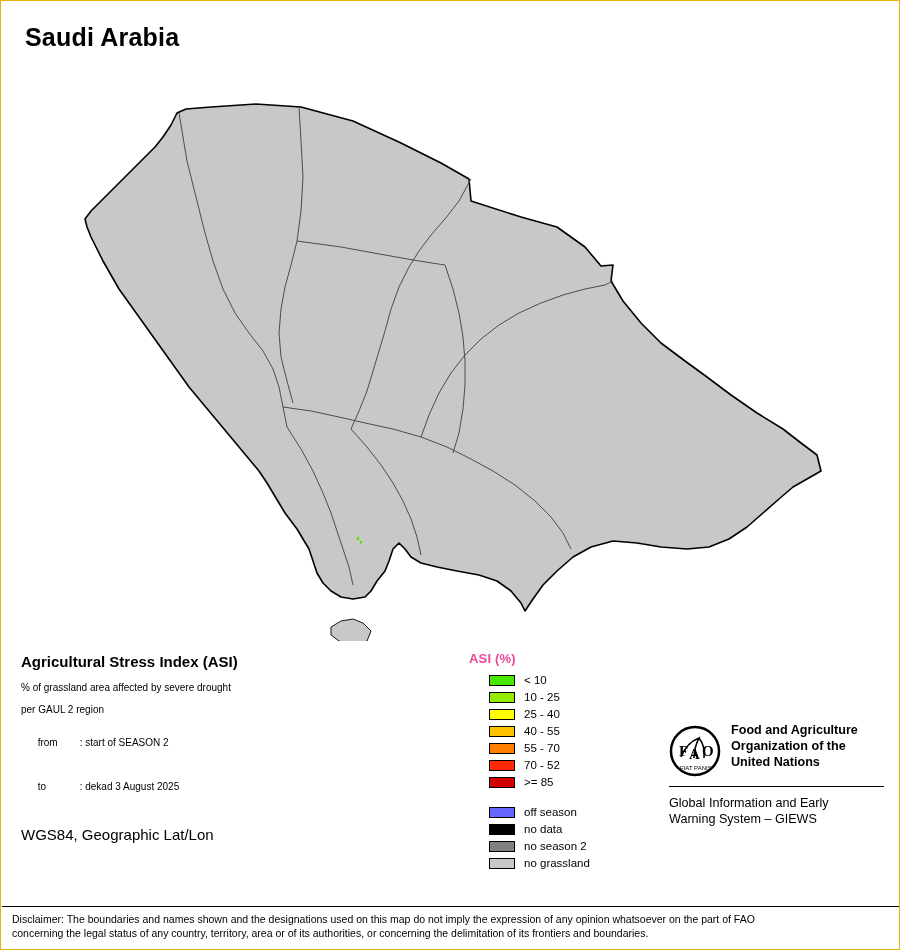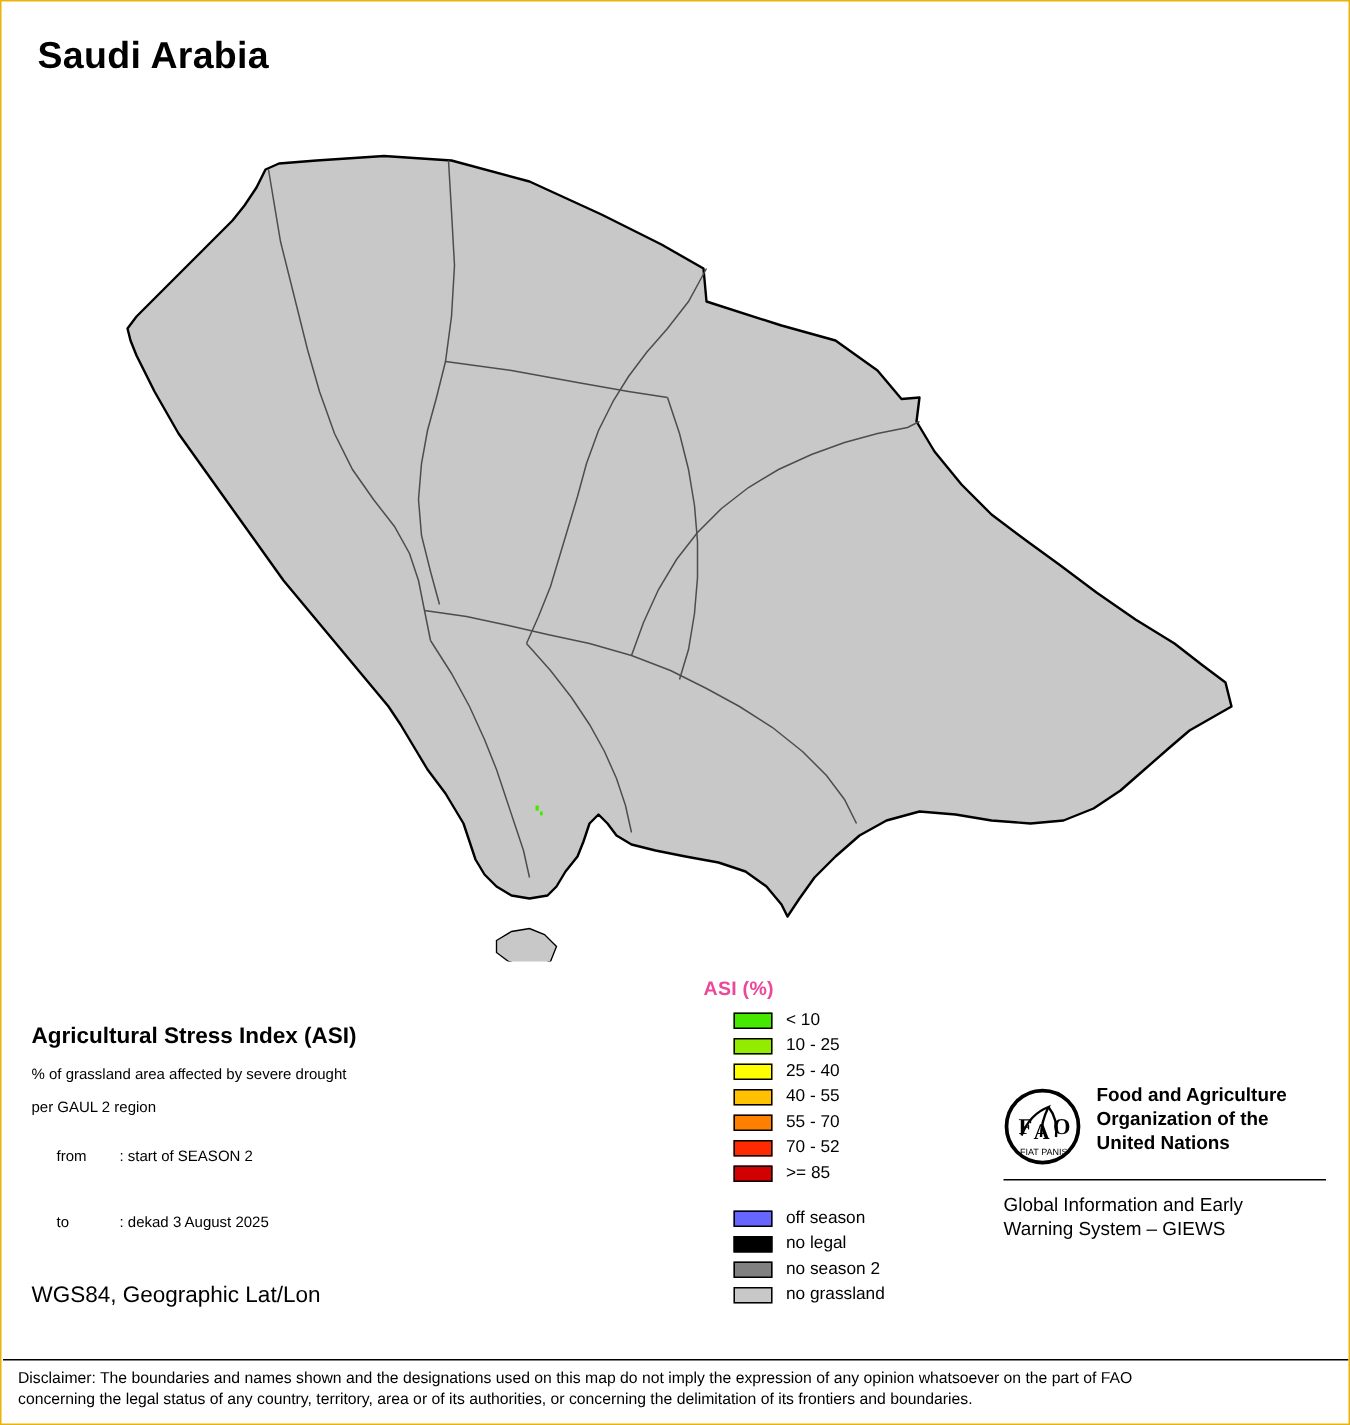--- a/index.html
+++ b/index.html
@@ -42,21 +42,21 @@
   #map-canvas svg {
     display: block;
     width: 100%;
     height: 100%;
   }
 
   
   #info-block {
     position: absolute;
     left: 20px;
-    top: 681px;
+    top: 652px;
     width: 430px;
   }
   #info-block .info-heading {
     font-size: 15px;
     font-weight: bold;
     margin-bottom: 12px;
   }
   #info-block .info-line {
     font-size: 10px;
     margin-bottom: 11px;
@@ -246,21 +246,21 @@
     </div>
 
     <div class="legend-gap"></div>
 
     <div class="legend-row">
       <span class="legend-swatch" style="background:#6666ff"></span>
       <span class="legend-label">off season</span>
     </div>
     <div class="legend-row">
       <span class="legend-swatch" style="background:#000000"></span>
-      <span class="legend-label">no legal</span>
+      <span class="legend-label">no data</span>
     </div>
     <div class="legend-row">
       <span class="legend-swatch" style="background:#808080"></span>
       <span class="legend-label">no season 2</span>
     </div>
     <div class="legend-row">
       <span class="legend-swatch" style="background:#c8c8c8"></span>
       <span class="legend-label">no grassland</span>
     </div>
   </div>

